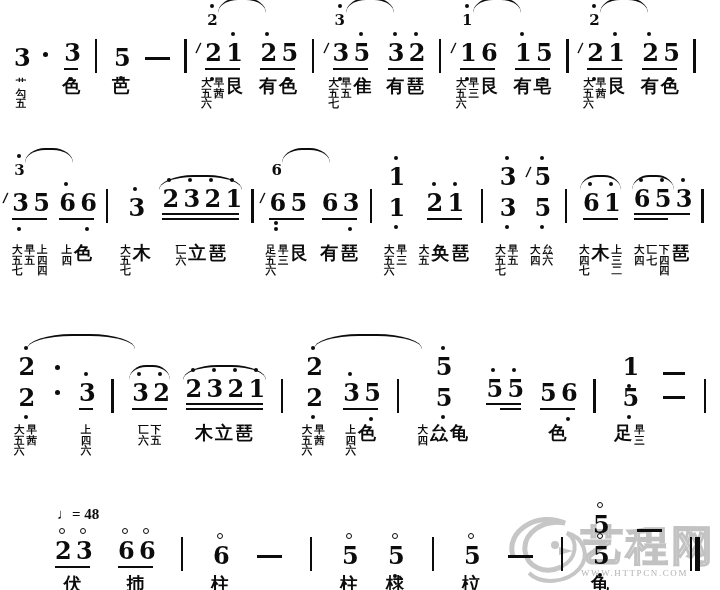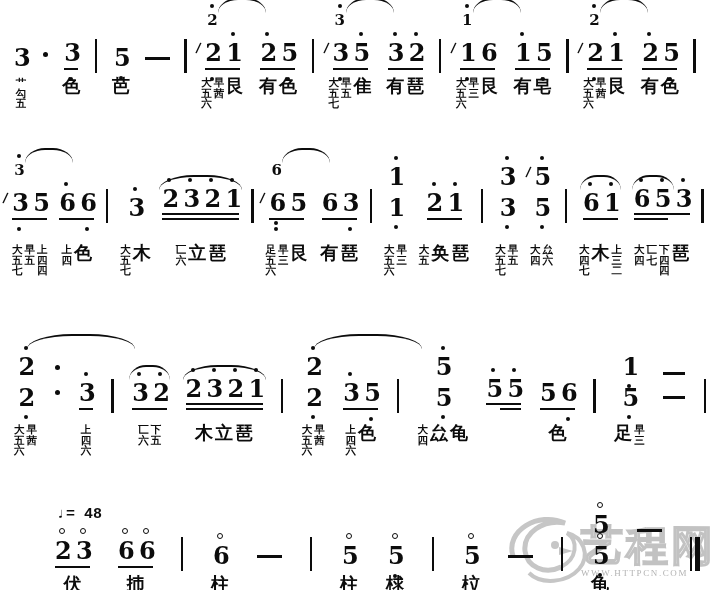--- a/index.html
+++ b/index.html
@@ -41,21 +41,21 @@
   .adot{width:5px;height:5px;border-radius:50%;background:#0c0c0c;margin-bottom:13px;}
   .dots2{display:flex;flex-direction:column;gap:20px;margin-bottom:15px;}
   .dots2 .adot{margin:0;}
   .chord{display:flex;flex-direction:column;align-items:center;gap:7px;}
   .tab{margin-top:var(--tm);display:flex;align-items:flex-start;gap:2px;
        font-family:"DejaVu Sans",sans-serif;min-height:4px;}
   .tcol{display:flex;flex-direction:column;align-items:center;line-height:1;}
   .tch{font-size:10.5px;font-weight:bold;line-height:1.02;}
   .tcol.big .tch{font-size:18px;}
   #tempo{position:absolute;left:57px;top:506px;font-size:15px;font-weight:bold;z-index:2;
-         font-family:Liberation Mono, monospace;}
+         font-family:Liberation Serif, serif;}
   #watermark{position:absolute;right:4px;bottom:12px;z-index:1;text-align:left;}
   .wm-site{font-size:42px;font-weight:bold;letter-spacing:3px;line-height:1;
            color:rgba(255,255,255,0.05);-webkit-text-stroke:1.5px #c2c2c2;
            font-family:"DejaVu Sans",sans-serif;}
   .wm-url{font-size:9px;color:#b3b3b3;letter-spacing:1.6px;font-family:Liberation Serif, serif;
           margin-top:1px;margin-right:14px;}
   #wm-swirl{position:absolute;left:-88px;top:-24px;}
 </style>
 </head>
 <body>

